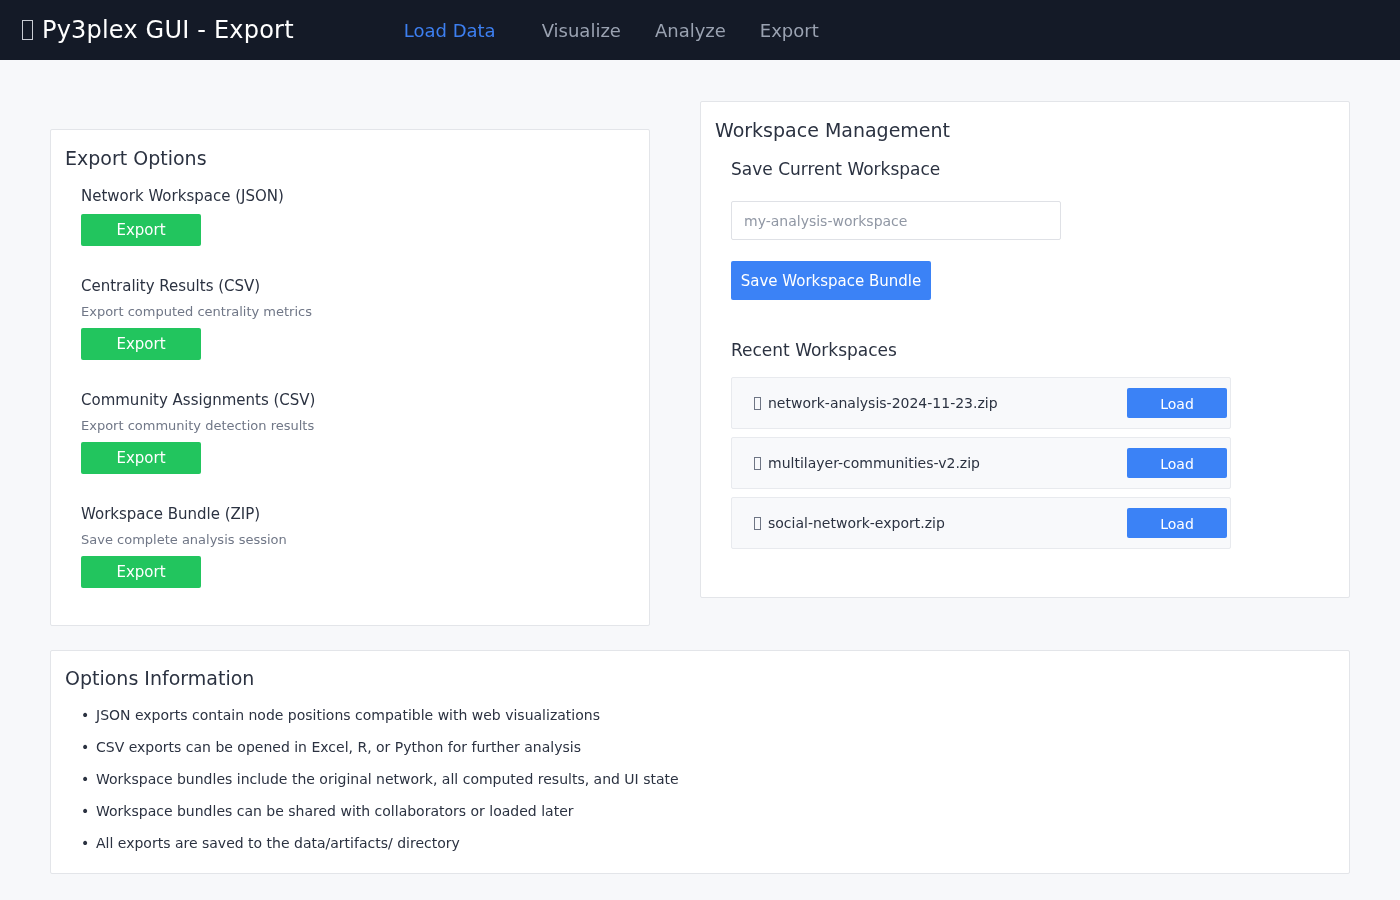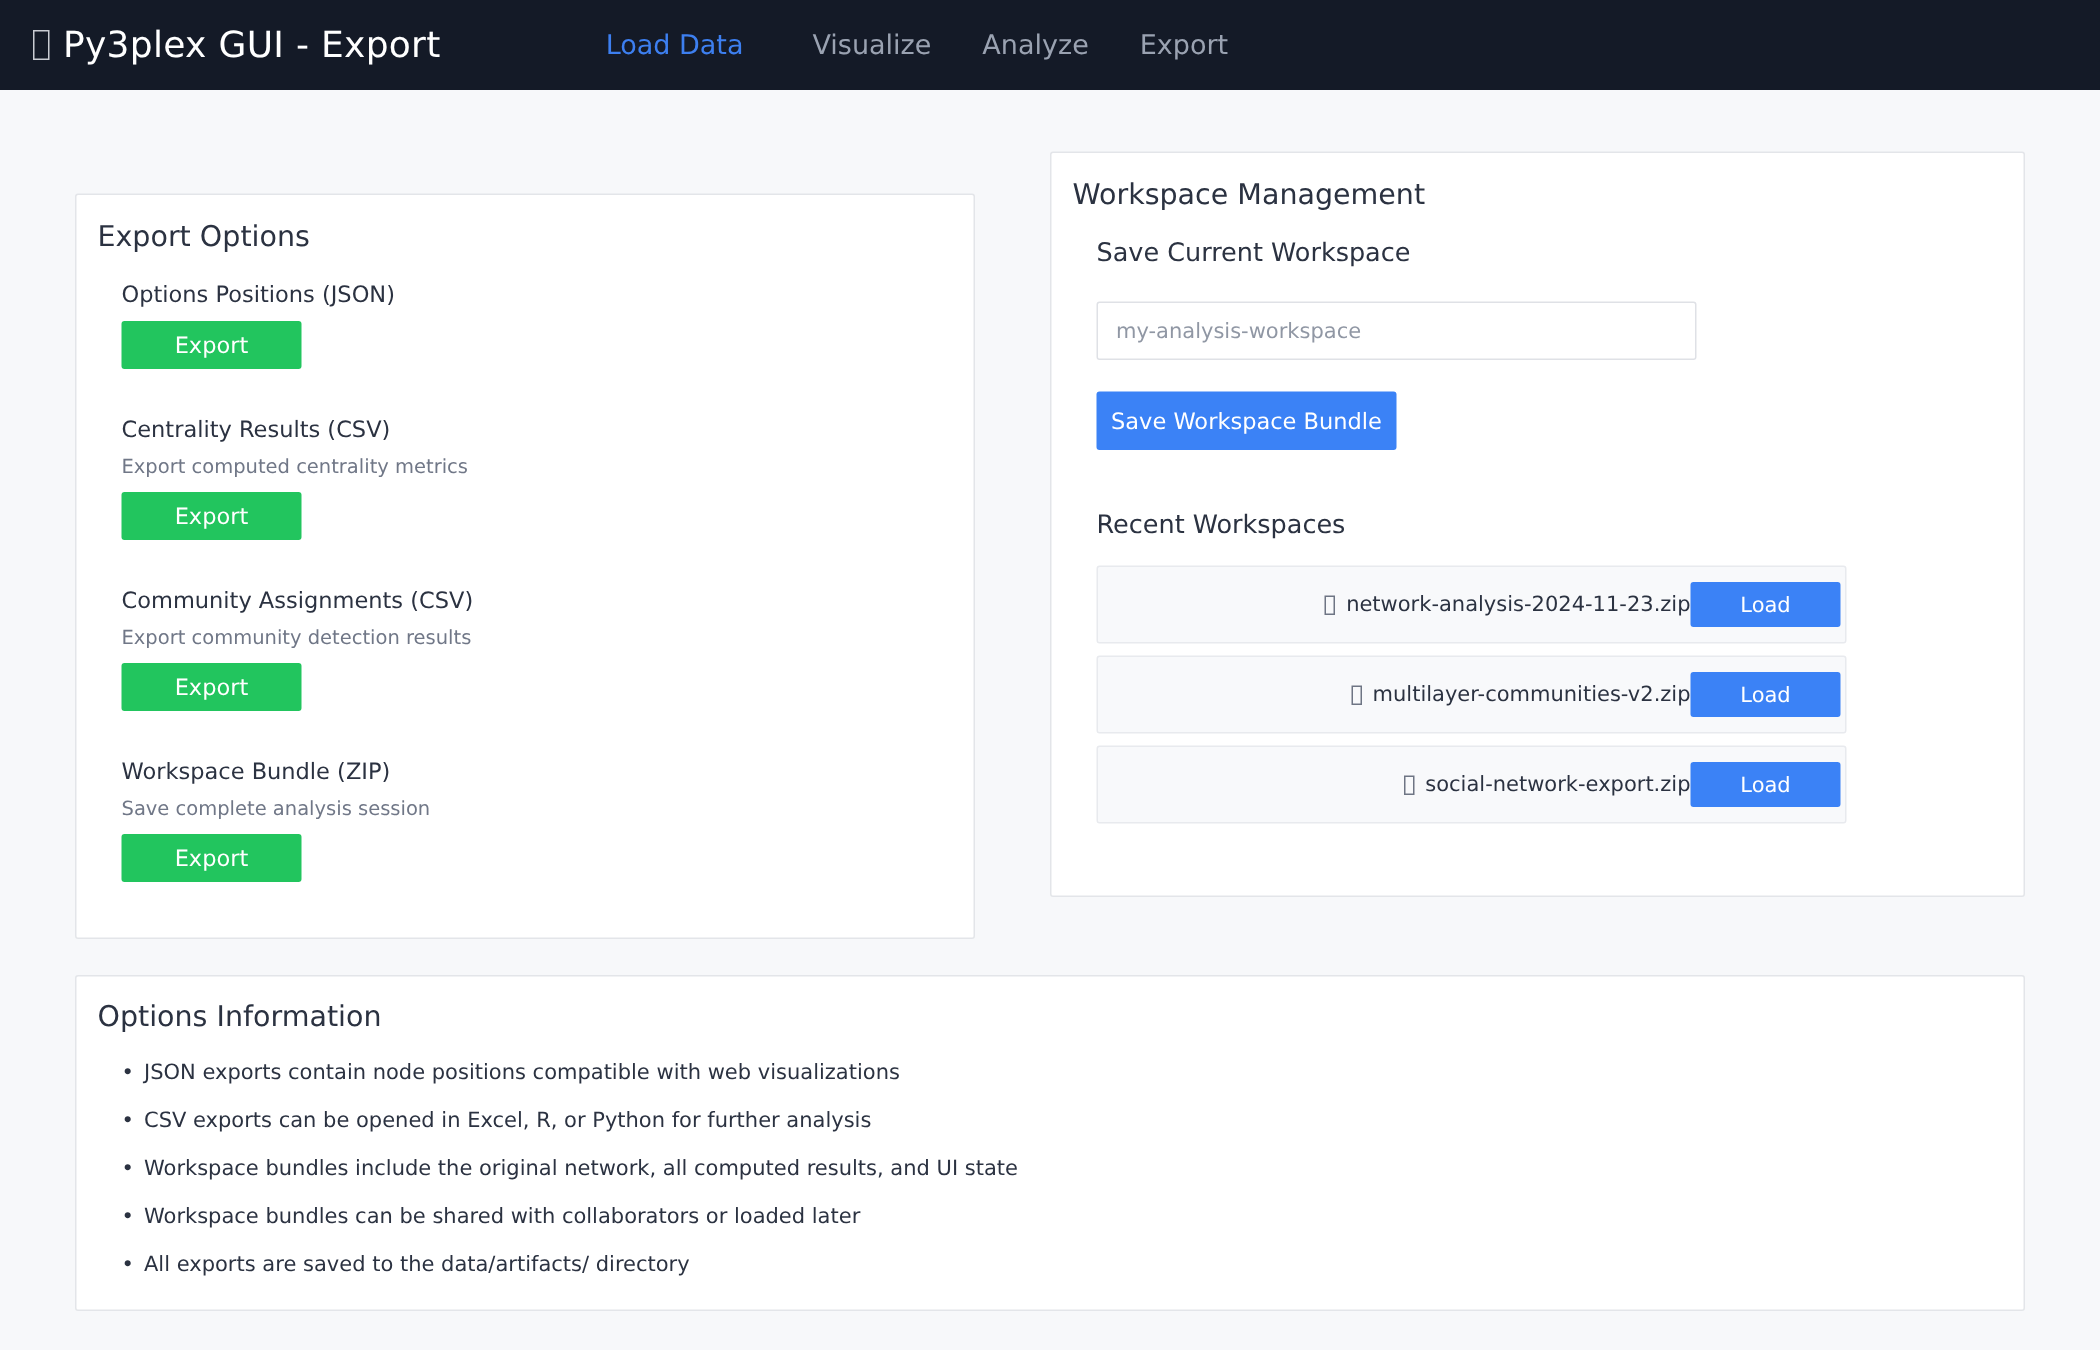--- a/index.html
+++ b/index.html
@@ -114,21 +114,21 @@
   
   .sub-section { padding-left: 16px; }
   .sub-title {
     font-size: 17px;
     color: #2b3241;
     font-weight: 400;
     margin: 0 0 22px 0;
   }
   .ws-input {
     display: block;
-    width: 400px;
+    width: 330px;
     height: 39px;
     padding: 0 12px;
     font-size: 14px;
     font-family: inherit;
     color: #2b3241;
     background: #ffffff;
     border: 1px solid #dfe1e6;
     border-radius: 2px;
     outline: none;
     margin: 0 0 21px 0;
@@ -156,21 +156,21 @@
   }
 
   .ws-row {
     width: 500px;
     height: 52px;
     background: #f8f9fb;
     border: 1px solid #e8eaee;
     border-radius: 2px;
     display: flex;
     align-items: center;
-    justify-content: flex-end;
+    justify-content: space-between;
     padding: 0 0 0 22px;
     margin-bottom: 8px;
   }
   .ws-file {
     font-size: 14px;
     color: #2b3241;
     display: flex;
     align-items: center;
     gap: 7px;
     white-space: nowrap;
@@ -237,21 +237,21 @@
 
 <div class="page">
 
   <div class="cols">
 
     <section class="panel panel-left">
       <h2 class="panel-title">Export Options</h2>
       <div class="export-group">
 
         <div class="export-item">
-          <h3 class="export-name">Options Positions (JSON)</h3>
+          <h3 class="export-name">Network Workspace (JSON)</h3>
           <button class="btn-green">Export</button>
         </div>
 
         <div class="export-item">
           <h3 class="export-name">Centrality Results (CSV)</h3>
           <p class="export-desc">Export computed centrality metrics</p>
           <button class="btn-green">Export</button>
         </div>
 
         <div class="export-item">

